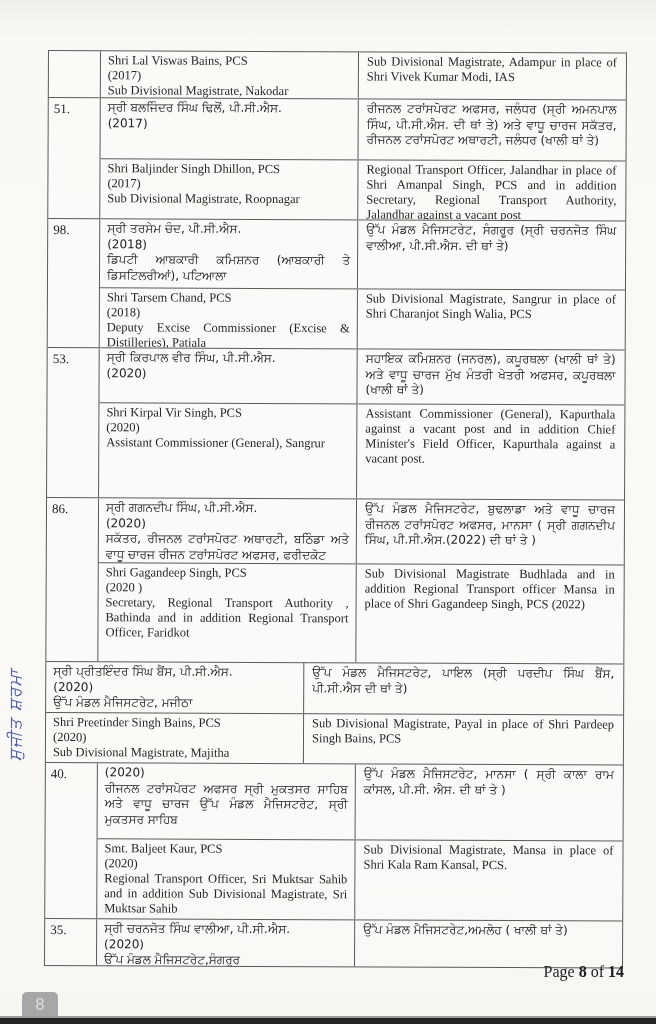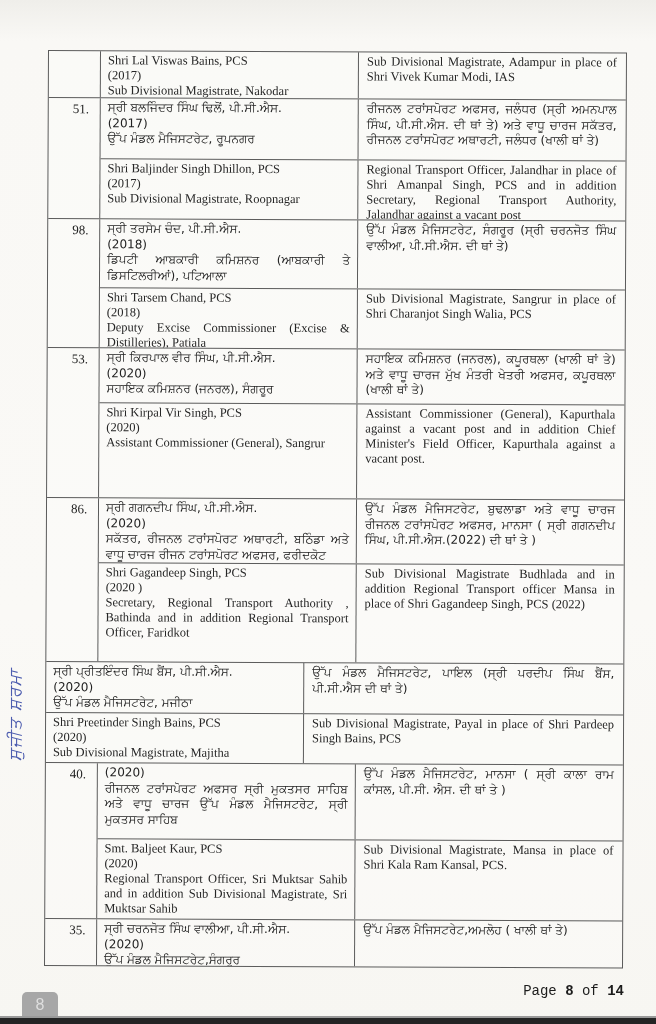--- a/index.html
+++ b/index.html
@@ -10,21 +10,21 @@
   }
   .doc-table {
     position:absolute; left:48px; top:50px; width:577px;
     border:1px solid #5b5b5b; background:rgba(255,255,255,0.25);
     transform:rotate(0.25deg); transform-origin:top left;
   }
   .rgroup { display:flex; border-top:1px solid #5b5b5b; }
   .rgroup:first-child { border-top:none; }
   .cno {
     flex:0 0 52px; width:52px; border-right:1px solid #5b5b5b;
-    padding:3px 0 0 24px; font-size:13px; box-sizing:border-box;
+    padding:3px 0 0 5px; font-size:13px; box-sizing:border-box;
   }
   .rbody { flex:1; display:flex; flex-direction:column; min-width:0; }
   .srow { display:flex; }
   .srow + .srow { border-top:1px solid #5b5b5b; }
   .cl {
     flex:0 0 258px; width:258px; border-right:1px solid #5b5b5b;
     padding:2px 7px; box-sizing:border-box; overflow:hidden;
   }
   .cr { flex:1; padding:2px 9px 2px 8px; box-sizing:border-box; overflow:hidden; min-width:0; }
   .en { font-family:"Liberation Serif", serif; font-size:12.5px; line-height:15px; color:#262626; }
@@ -38,22 +38,22 @@
     font-size:17px; letter-spacing:1.5px; color:#3b4da8; text-align:center;
     opacity:0.9;
   }
   .page-thumb {
     position:absolute; left:22px; top:992px; width:36px; height:26px;
     background:#a7a7a7; border-radius:5px 5px 2px 2px;
     color:#dedede; font-family:"Liberation Sans", sans-serif;
     font-size:16px; line-height:26px; text-align:center;
   }
   .footer-page {
-    position:absolute; right:32px; top:983px;
-    font-family:Liberation Mono, monospace; font-size:14px; color:#1c1c1c;
+    position:absolute; right:32px; top:963px;
+    font-family:Liberation Serif, serif; font-size:16px; color:#1c1c1c;
   }
   .footer-page b { font-weight:bold; }
   .bottom-bar {
     position:absolute; left:0; bottom:0; width:100%; height:8px;
     background:linear-gradient(180deg,#9a9a9a 0,#9a9a9a 2px,#242424 2px,#242424 100%);
   }
 </style>
 </head>
 <body>
 
@@ -77,21 +77,20 @@
       </div>
     </div>
 
     <div class="rgroup">
       <div class="cno">51.</div>
       <div class="rbody">
         <div class="srow" style="height:60px;">
           <div class="cl pa">
             <div class="nm">ਸ੍ਰੀ ਬਲਜਿੰਦਰ ਸਿੰਘ ਢਿਲੋਂ, ਪੀ.ਸੀ.ਐਸ.</div>
             <div class="yr">(2017)</div>
-            <div class="desig">ਉੱਪ ਮੰਡਲ ਮੈਜਿਸਟਰੇਟ, ਰੂਪਨਗਰ</div>
           </div>
           <div class="cr pa posting">ਰੀਜਨਲ ਟਰਾਂਸਪੋਰਟ ਅਫਸਰ, ਜਲੰਧਰ (ਸ੍ਰੀ ਅਮਨਪਾਲ ਸਿੰਘ, ਪੀ.ਸੀ.ਐਸ. ਦੀ ਥਾਂ ਤੇ) ਅਤੇ ਵਾਧੂ ਚਾਰਜ ਸਕੱਤਰ, ਰੀਜਨਲ ਟਰਾਂਸਪੋਰਟ ਅਥਾਰਟੀ, ਜਲੰਧਰ (ਖਾਲੀ ਥਾਂ ਤੇ)</div>
         </div>
         <div class="srow" style="height:59px;">
           <div class="cl en">
             <div class="nm">Shri Baljinder Singh Dhillon, PCS</div>
             <div class="yr">(2017)</div>
             <div class="desig">Sub Divisional Magistrate, Roopnagar</div>
           </div>
           <div class="cr en posting">Regional Transport Officer, Jalandhar in place of Shri Amanpal Singh, PCS and in addition Secretary, Regional Transport Authority, Jalandhar against a vacant post</div>
@@ -121,21 +120,20 @@
       </div>
     </div>
 
     <div class="rgroup">
       <div class="cno">53.</div>
       <div class="rbody">
         <div class="srow" style="height:54px;">
           <div class="cl pa">
             <div class="nm">ਸ੍ਰੀ ਕਿਰਪਾਲ ਵੀਰ ਸਿੰਘ, ਪੀ.ਸੀ.ਐਸ.</div>
             <div class="yr">(2020)</div>
-            <div class="desig">ਸਹਾਇਕ ਕਮਿਸ਼ਨਰ (ਜਨਰਲ), ਸੰਗਰੂਰ</div>
           </div>
           <div class="cr pa posting">ਸਹਾਇਕ ਕਮਿਸ਼ਨਰ (ਜਨਰਲ), ਕਪੂਰਥਲਾ (ਖਾਲੀ ਥਾਂ ਤੇ) ਅਤੇ ਵਾਧੂ ਚਾਰਜ ਮੁੱਖ ਮੰਤਰੀ ਖੇਤਰੀ ਅਫਸਰ, ਕਪੂਰਥਲਾ (ਖਾਲੀ ਥਾਂ ਤੇ)</div>
         </div>
         <div class="srow" style="height:94px;">
           <div class="cl en">
             <div class="nm">Shri Kirpal Vir Singh, PCS</div>
             <div class="yr">(2020)</div>
             <div class="desig">Assistant Commissioner (General), Sangrur</div>
           </div>
           <div class="cr en posting">Assistant Commissioner (General), Kapurthala against a vacant post and in addition Chief Minister's Field Officer, Kapurthala against a vacant post.</div>

